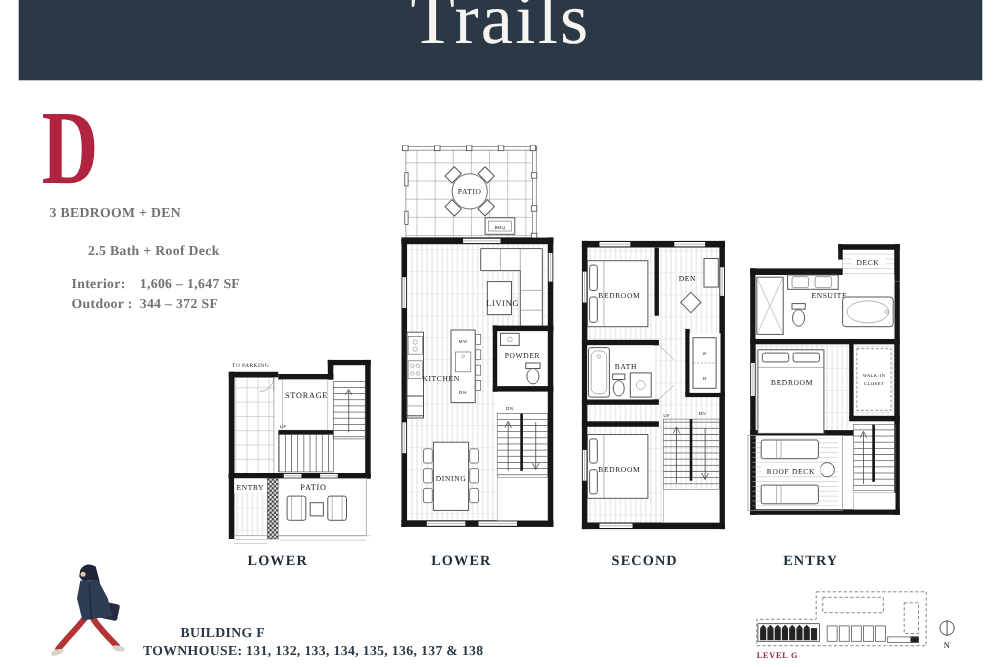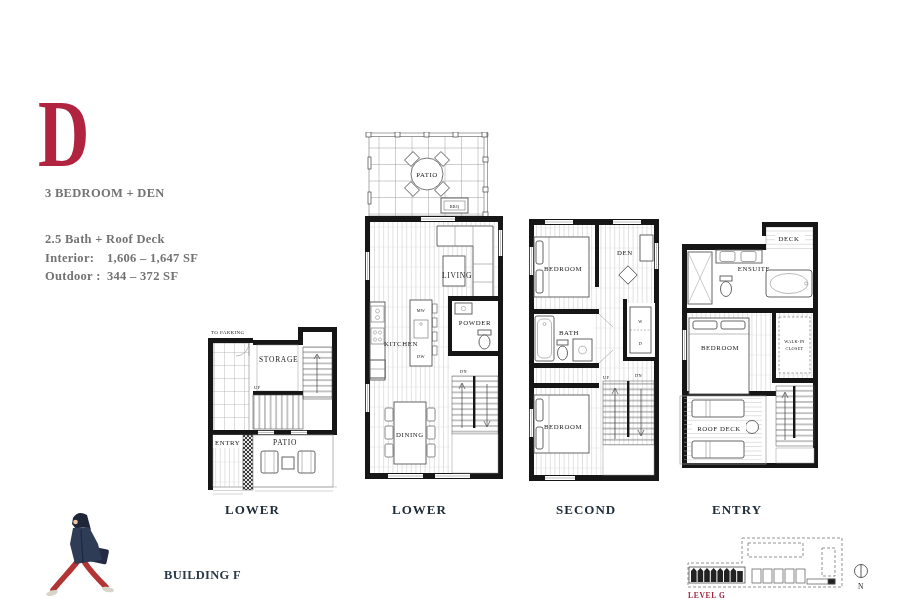--- a/index.html
+++ b/index.html
@@ -5,22 +5,22 @@
   :root{ --navy:#2b3947; --crimson:#b0243f; --site-red:#a5233d; }
   html,body{margin:0;padding:0;background:#fff;}
   #page{position:relative;width:910px;height:606px;background:#fff;overflow:hidden;
         font-family:"Liberation Serif",serif;color:var(--navy);}
   .band{position:absolute;left:17px;top:0;width:876px;height:73px;background:var(--navy);overflow:hidden;}
   .band .title{position:absolute;left:0;top:-20px;width:100%;text-align:center;
         font-size:66px;letter-spacing:2px;color:#f6f5f1;font-weight:400;}
   .unit-letter{position:absolute;left:38px;top:98px;font-size:96px;line-height:0.75;
         font-weight:bold;color:var(--crimson);transform:scaleX(.74);transform-origin:left top;}
   .info{position:absolute;left:45px;font-weight:bold;font-size:12.5px;letter-spacing:.3px;color:#737373;}
-  .i1{top:186px;} .i2{top:232px;}
-  .row{display:flex;} .row .lab{width:62px;} 
+  .i1{top:186px;} .i2{top:221px;margin-left:35px;}
+  .row{display:flex;} .row .lab{width:62px;margin-left:20px;} 
   .i3{top:251px;} .i4{top:269px;}
   .plan{position:absolute;}
   svg text{font-family:"Liberation Serif",serif;fill:#1c1c1c;}
   .rl{font-size:7.5px;letter-spacing:.7px;}
   .rm{font-size:6.8px;letter-spacing:.6px;}
   .rs{font-size:4.3px;letter-spacing:.3px;}
   .rt2{font-size:5px;letter-spacing:.4px;}
   .plan-name{position:absolute;top:502px;width:90px;text-align:left;font-weight:bold;
         font-size:13px;letter-spacing:1px;color:#202d3a;}
   .footer-txt{position:absolute;left:130px;font-weight:bold;font-size:12.5px;color:var(--navy);letter-spacing:.3px;}
@@ -57,20 +57,23 @@
         <rect width="4" height="4" fill="#e8e8e8"></rect>
           <rect width="2" height="2" fill="#3a3a3a"></rect>
         <rect x="2" y="2" width="2" height="2" fill="#3a3a3a"></rect>
       </pattern>
       <pattern id="slats" width="8" height="4.4" patternUnits="userSpaceOnUse">
         <path d="M0,2.2 H8" stroke="#bdbdbd" stroke-width="0.5"></path>
       </pattern>
     </defs>
   </svg>
 
+  <div class="band">
+    <div class="title">Trails</div>
+  </div>
 
   <div class="unit-letter">D</div>
   <div class="info i1">3 BEDROOM + DEN</div>
   <div class="info i2">2.5 Bath + Roof Deck</div>
   <div class="info i3 row">
     <span class="lab">Interior:</span>
     <span>1,606 – 1,647 SF</span>
   </div>
   <div class="info i4 row">
     <span class="lab">Outdoor :</span>
@@ -412,20 +415,21 @@
     <path d="M32,54 C26,62 16,72 8,82" stroke="#b23434" stroke-width="5.5" fill="none" stroke-linecap="round"></path>
     <path d="M40,55 C46,64 54,72 61,79" stroke="#b23434" stroke-width="5.5" fill="none" stroke-linecap="round"></path>
     <ellipse cx="7" cy="85" rx="6" ry="2.6" fill="#d8d4ca" transform="rotate(-18 7 85)"></ellipse>
     <ellipse cx="63" cy="81.5" rx="6" ry="2.6" fill="#d8d4ca" transform="rotate(12 63 81.5)"></ellipse>
     <rect x="46" y="40" width="17" height="15" rx="2" fill="#252b44" transform="rotate(12 54 47)"></rect>
     <path d="M28,20 L44,19 L53,36 L57,52 L30,56 L25,36 Z" fill="#2e3c56"></path>
     <path d="M36,22 L38,55" stroke="#1f2a41" stroke-width="1.2"></path>
   </svg>
 
   <div class="footer-txt f1">BUILDING F</div>
+  <div class="footer-txt f2">TOWNHOUSE: 131, 132, 133, 134, 135, 136, 137 &amp; 138</div>
 
   <svg class="plan" style="left:672px;top:523px" width="200" height="78" viewBox="0 0 200 78">
     <path d="M70,15 H170 V64 H16 V40 H70 Z" fill="none" stroke="#666" stroke-width="0.7" stroke-dasharray="3,2"></path>
     <rect x="76" y="20" width="55" height="14" fill="none" stroke="#666" stroke-width="0.7" stroke-dasharray="3,2"></rect>
     <rect x="150" y="25" width="13" height="28" fill="none" stroke="#666" stroke-width="0.7" stroke-dasharray="3,2"></rect>
     <g>
       <rect x="17" y="44" width="56" height="16" fill="#fff" stroke="#333" stroke-width="0.7"></rect>
       <g fill="#222">
         <rect x="19" y="48" width="5.6" height="11"></rect>
           <rect x="25.6" y="48" width="5.6" height="11"></rect>

